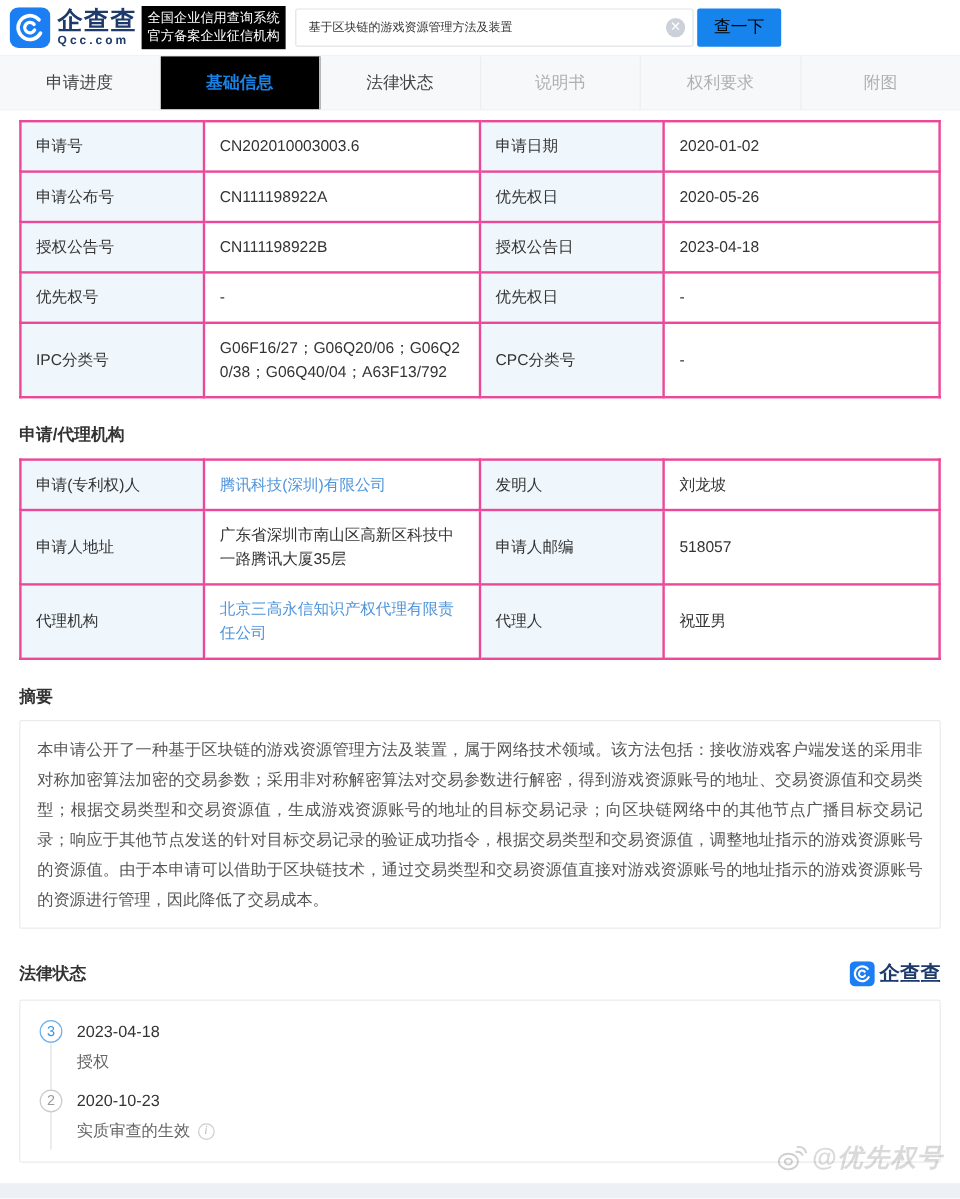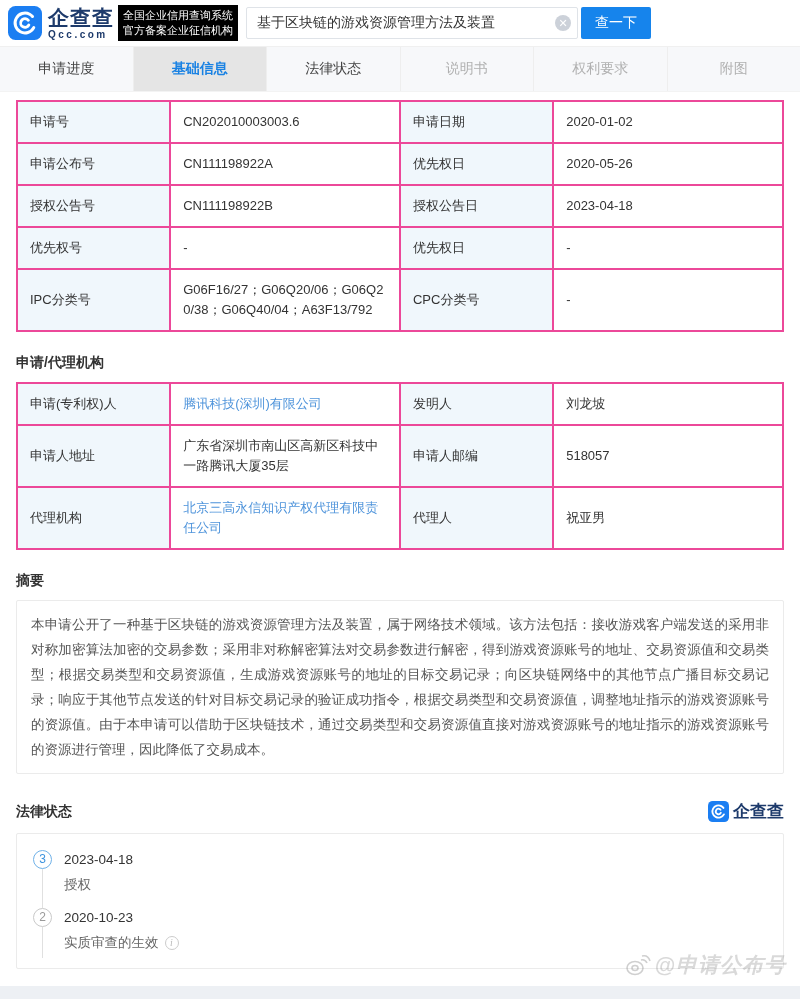--- a/index.html
+++ b/index.html
@@ -10,29 +10,29 @@
   
   .topbar { display:flex; align-items:center; height:47px; padding:0 10px 0 8px; border-bottom:1px solid #f0f0f0; }
   .logo-group { display:flex; align-items:center; gap:6px; }
   .logo-icon { width:34px; height:34px; display:block; }
   .brand-text { line-height:1; }
   .brand-cn { font-size:21px; font-weight:bold; color:#1d3a6b; letter-spacing:1px; }
   .brand-en { font-size:10px; font-weight:bold; color:#1d3a6b; letter-spacing:2.5px; margin-top:2px; }
   .red-badge { background:#000000; color:#fff; font-size:11px; line-height:15px; padding:3px 5px; margin-left:4px; white-space:nowrap; }
   .search-group { display:flex; align-items:center; margin-left:8px; }
   .search-box { position:relative; width:332px; height:32px; }
-  .search-input { width:100%; height:32px; border:1px solid #dfe3e8; border-radius:2px; padding:0 28px 0 10px; font-size:14px; color:#333; font-family:inherit; outline:none; }
+  .search-input { width:100%; height:32px; border:1px solid #dfe3e8; border-radius:2px; padding:0 28px 0 10px; font-size:10px; color:#333; font-family:inherit; outline:none; }
   .clear-icon { position:absolute; right:7px; top:8px; width:16px; height:16px; background:#ccd1d9; color:#fff; border-radius:50%; font-size:11px; line-height:16px; text-align:center; cursor:pointer; }
-  .search-btn { height:32px; padding:0 14px; margin-left:3px; background:#1684ec; color:#ffffff; font-size:14px; border:none; border-radius:2px; cursor:pointer; font-family:inherit; white-space:nowrap; }
+  .search-btn { height:32px; padding:0 14px; margin-left:3px; background:#1684ec; color:#000000; font-size:14px; border:none; border-radius:2px; cursor:pointer; font-family:inherit; white-space:nowrap; }
 
   
   .tabs { display:flex; height:45px; background:#f7f8fa; border-bottom:1px solid #f3f3f3; }
   .tab { flex:1; display:flex; align-items:center; justify-content:center; font-size:14px; color:#444; cursor:pointer; border-right:1px solid #eeeeee; }
   .tab:last-child { border-right:none; }
-  .tab.active { background:#e5e5e5; color:#1a82e3; font-weight:bold; }
+  .tab.active { background:#000000; color:#1a82e3; font-weight:bold; }
   .tab.disabled { color:#b0b0b0; }
 
   
   .content { padding:8px 16px 0; }
   table.info { width:100%; border-collapse:collapse; table-layout:fixed; }
   table.info td { border:2px solid #ec4899; font-size:13px; padding:10px 12px; vertical-align:middle; word-break:break-all; line-height:20px; }
   td.lbl { background:#f0f7fc; width:20%; color:#333; }
   td.val { background:#fff; width:30%; color:#333; }
   .link { color:#4f94db; cursor:pointer; text-decoration:none; }
   .badge-valid { display:inline-block; border:1px solid #7ecfa8; color:#21a567; background:#fbfffd; font-size:12px; line-height:18px; padding:1px 7px; border-radius:2px; }
@@ -207,17 +207,17 @@
 
   </main>
 
   <div class="weibo-watermark">
     <svg width="26" height="22" viewBox="0 0 26 22" fill="none" stroke="#8a8a8a" stroke-width="1.6">
       <ellipse cx="10" cy="14" rx="8" ry="6.5"></ellipse>
       <ellipse cx="10" cy="14" rx="3" ry="2.5"></ellipse>
       <path d="M16 6 q4 -1 6 3"></path>
       <path d="M17 2 q6 -1.5 8 5"></path>
     </svg>
-    <span>@申请公布号</span>
+    <span>@优先权号</span>
   </div>
 
   <div class="footer-strip"></div>
 </div>
 
 </body></html>

